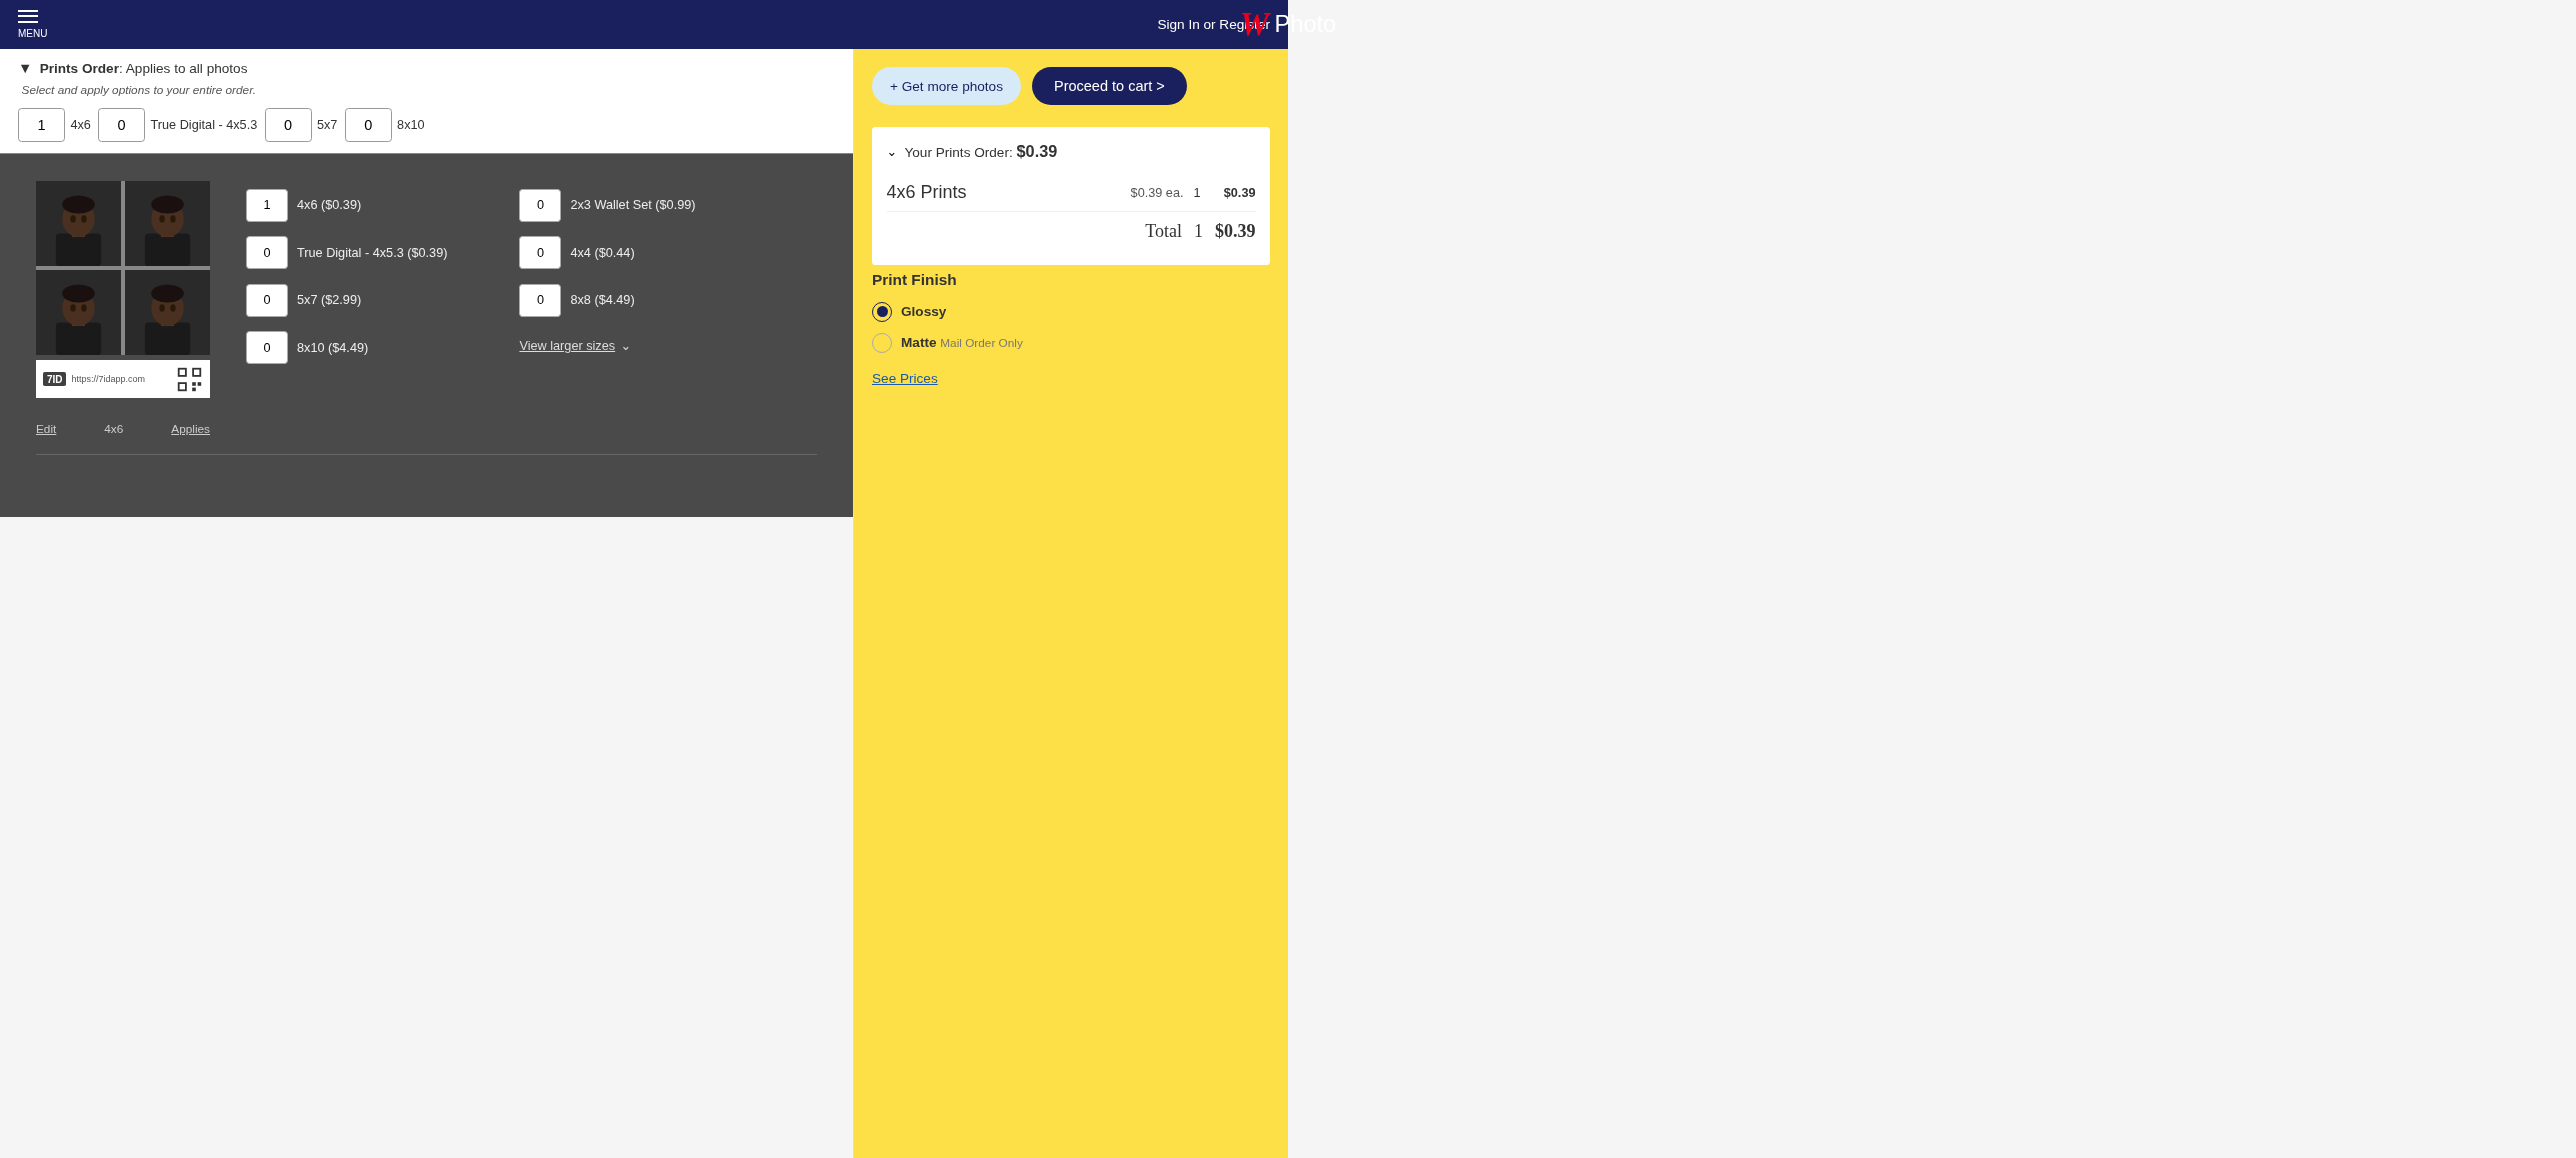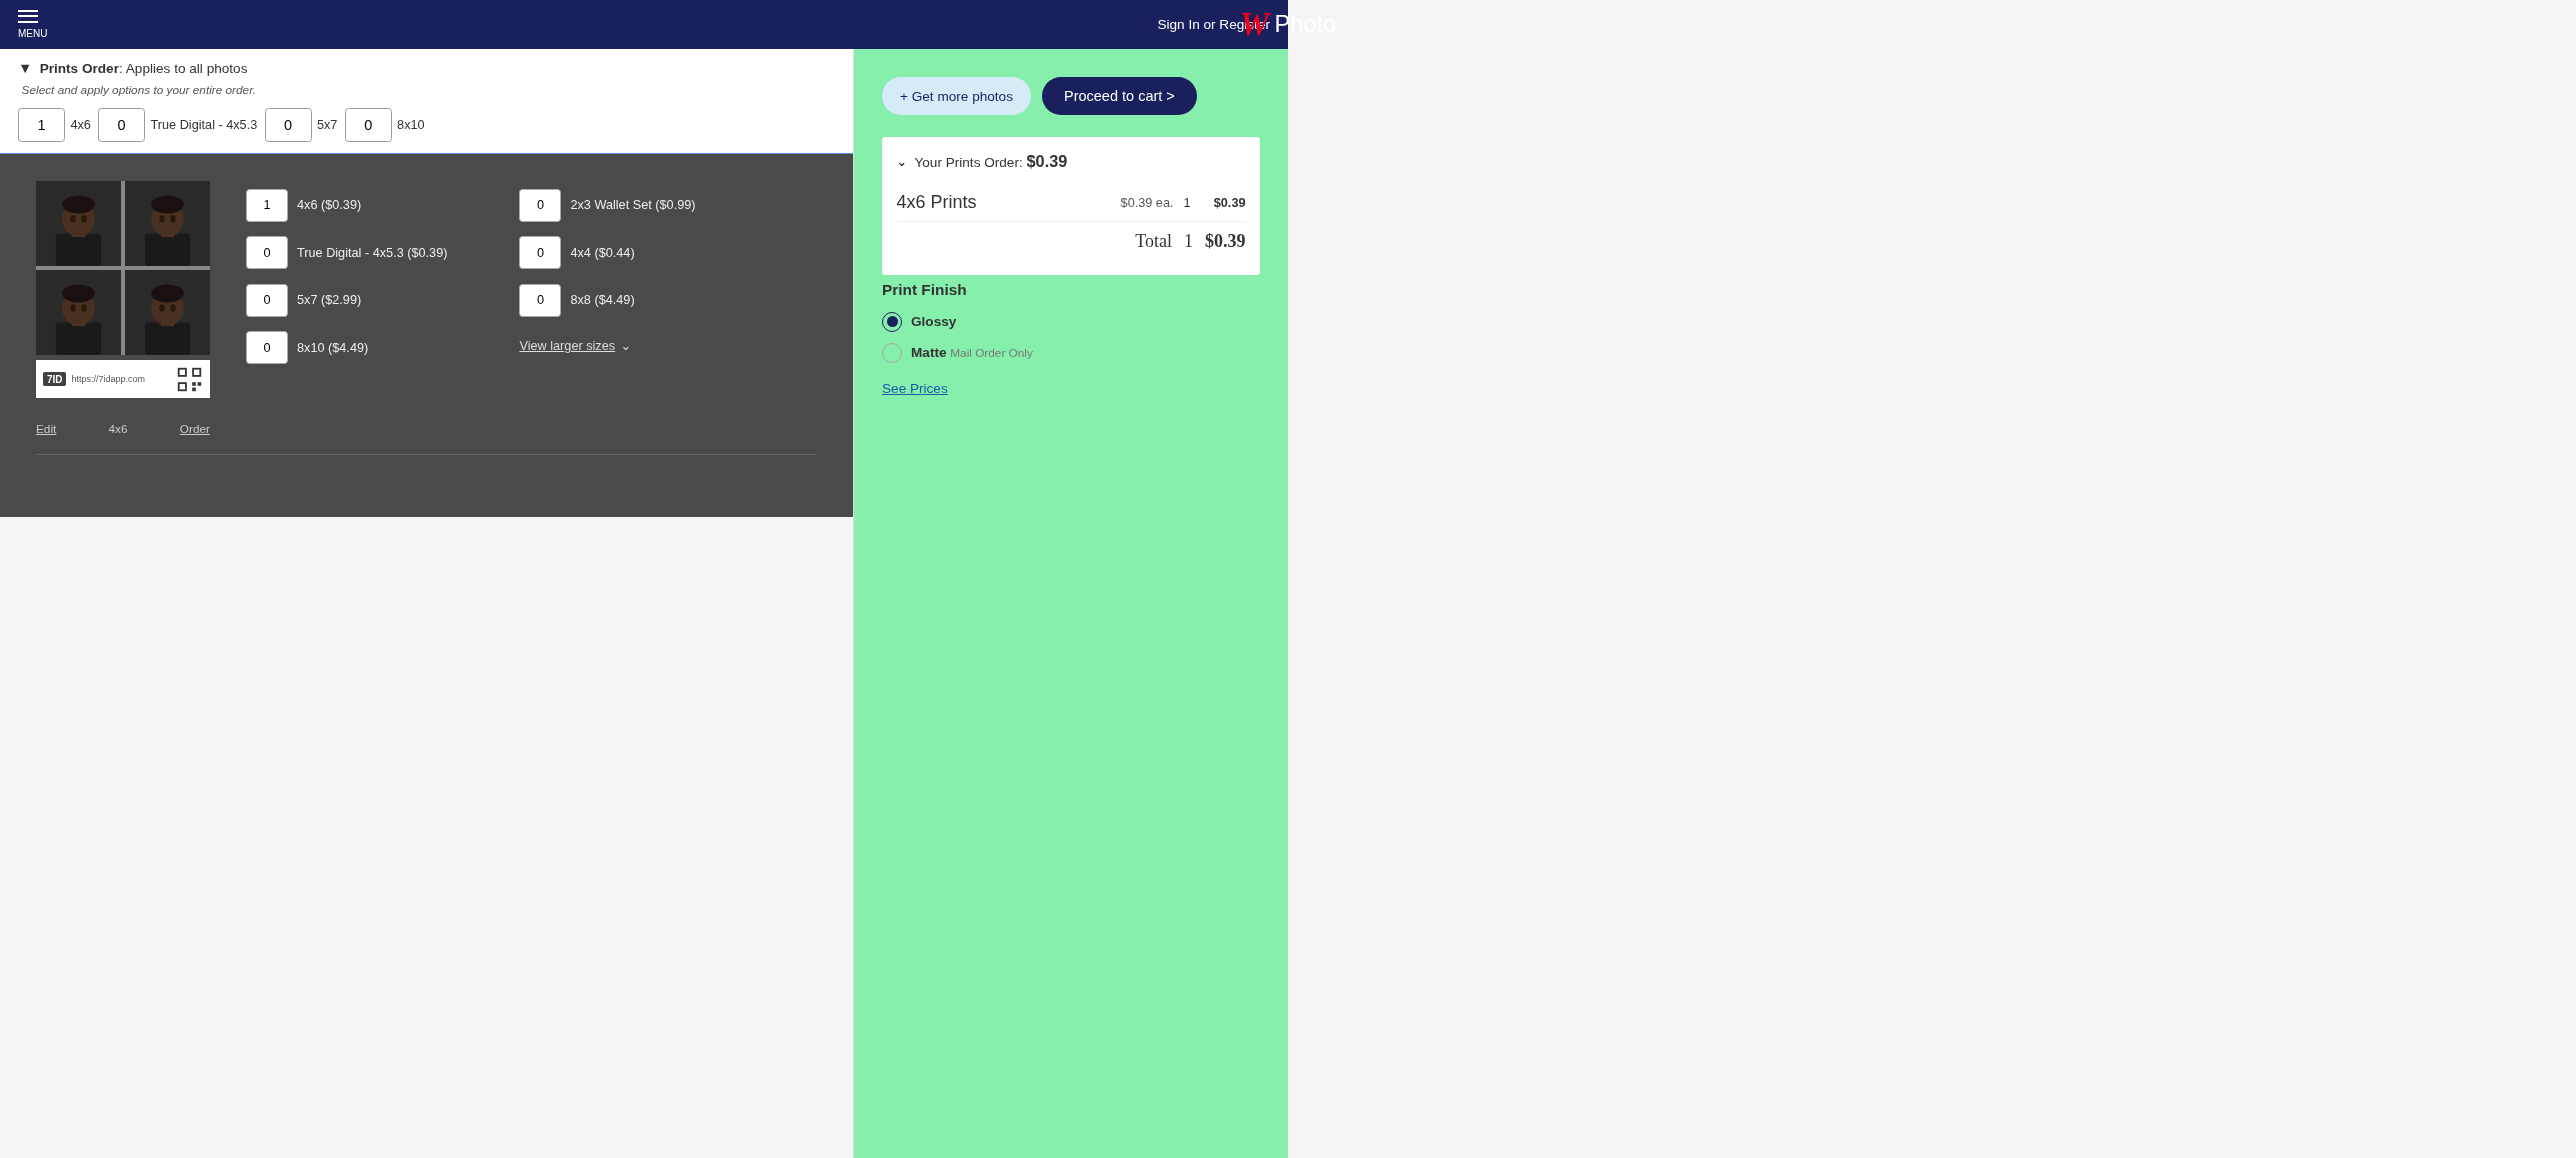--- a/index.html
+++ b/index.html
@@ -248,22 +248,22 @@
     
     .divider {
       border: none;
       border-top: 0.9px solid #666;
       margin: 18px 0 0;
     }
 
     
     .right-panel {
       width: 435px;
-      background: #86efac;
-      padding: 28px;
+      background: #fde047;
+      padding: 18px;
       border-left: 0.9px solid #ddd;
       flex-shrink: 0;
     }
     .action-buttons {
       display: flex;
       gap: 11px;
       margin-bottom: 22px;
     }
     .get-more-btn {
       background: #d6eaf8;
@@ -549,21 +549,21 @@
               <rect x="4" y="20" width="6" height="6" fill="white"></rect>
               <rect x="18" y="18" width="4" height="4" fill="#333"></rect>
               <rect x="24" y="18" width="4" height="4" fill="#333"></rect>
               <rect x="18" y="24" width="4" height="4" fill="#333"></rect>
             </svg>
           </div>
 
           <div class="photo-actions">
             <span class="photo-action-link">Edit</span>
             <span class="photo-size-label">4x6</span>
-            <span class="photo-action-link">Order</span>
+            <span class="photo-action-link">Applies</span>
           </div>
         </div>
 
         <div class="print-options" style="margin-top: 7.3px;">
           <div class="option-row">
             <input type="text" class="option-qty" value="1" style="">
             <span class="option-label">4x6 ($0.39)</span>
           </div>
           <div class="option-row">
             <input type="text" class="option-qty" value="0" style="">

